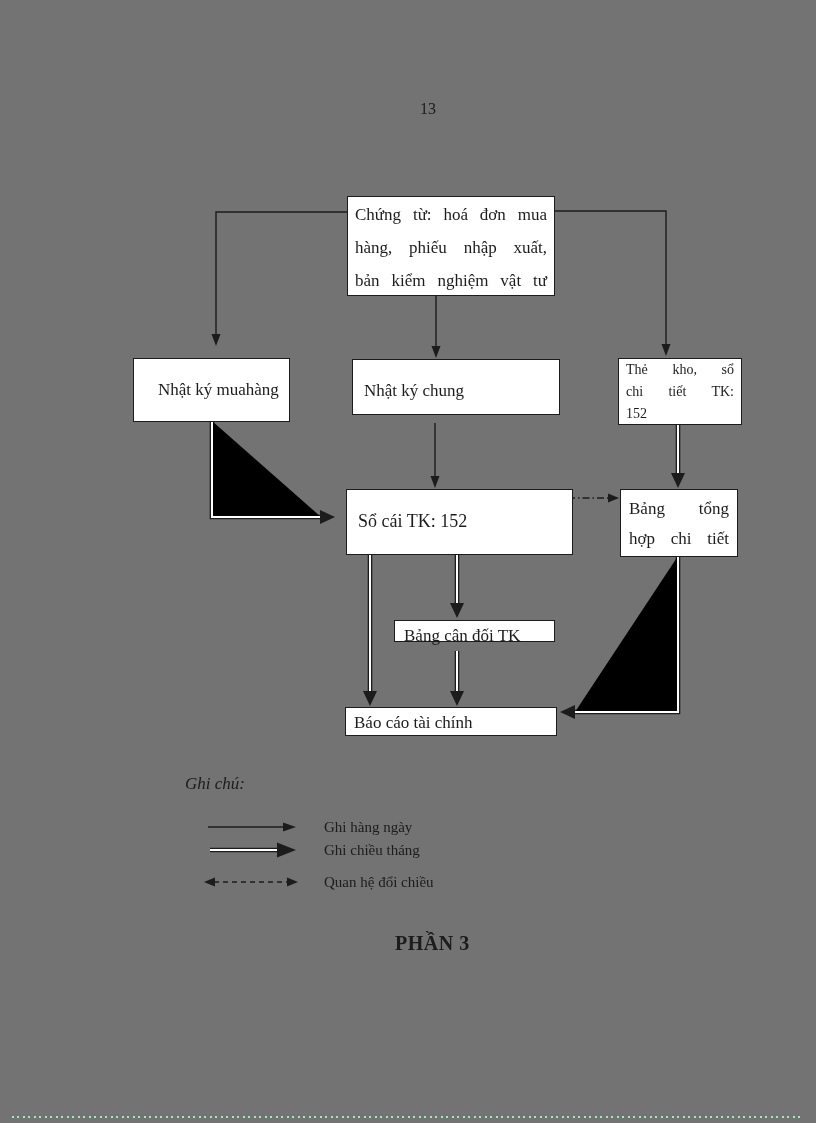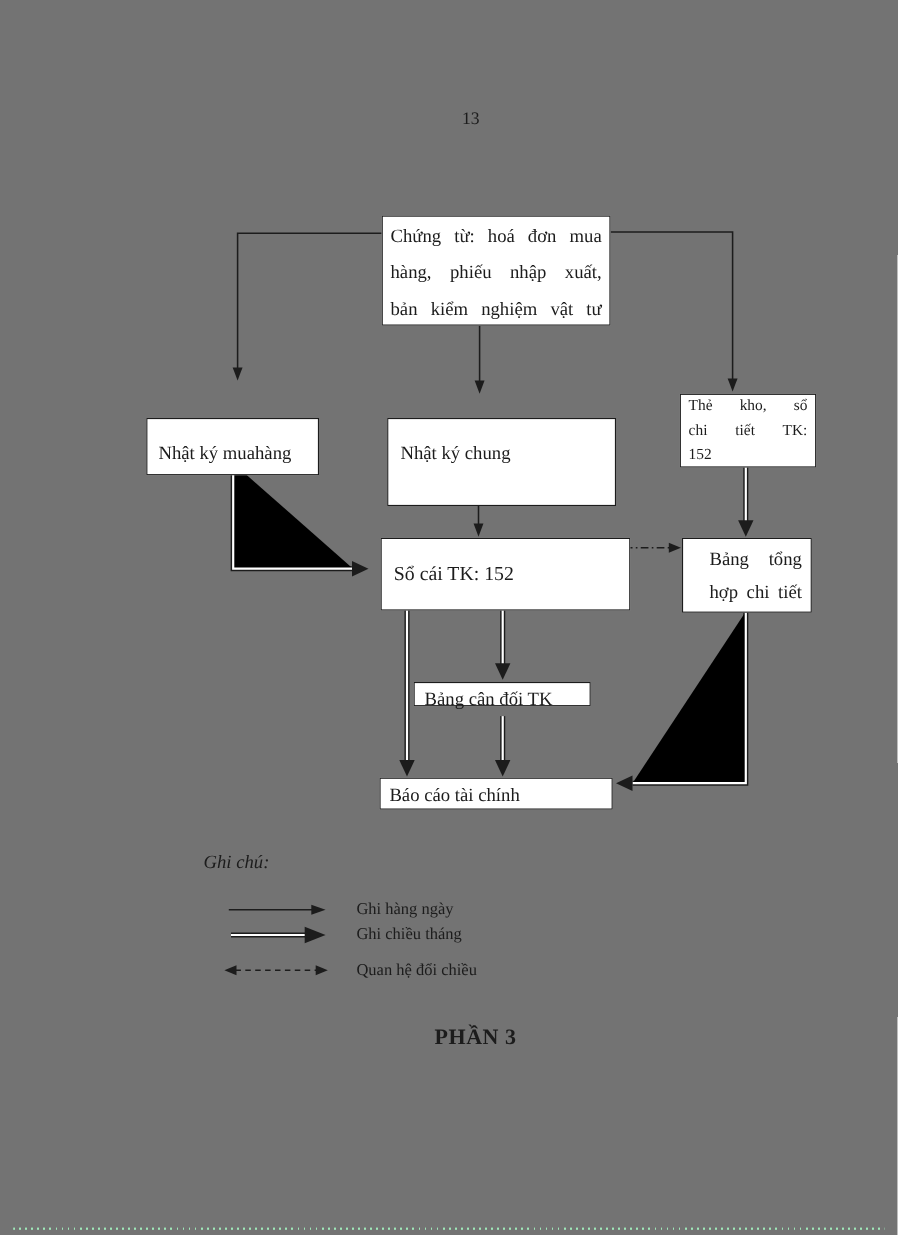--- a/index.html
+++ b/index.html
@@ -8,26 +8,26 @@
     font-family:"Liberation Serif","DejaVu Serif",serif;color:#1c1c1c;overflow:hidden;
   }
   .page-number{position:absolute;left:420px;top:100px;font-size:16px;}
   svg.arrows{position:absolute;left:0;top:0;}
   .fbox{
     position:absolute;box-sizing:border-box;border:1.4px solid #1c1c1c;background:#ffffff;
     font-size:17px;line-height:22px;white-space:pre-line;
   }
   .justify{text-align:justify;text-align-last:justify;}
   .box-chungtu{left:347px;top:196px;width:208px;height:100px;padding:1px 7px 0 7px;line-height:33px;}
-  .box-nkmh{left:133px;top:358px;width:157px;height:52px;padding:20px 4px 0 10px;margin-top:22px;}
-  .box-nkc{left:352px;top:380px;width:208px;height:80px;padding:20px 4px 0 11px;}
+  .box-nkmh{left:133px;top:358px;width:157px;height:64px;padding:20px 4px 0 24px;}
+  .box-nkc{left:352px;top:359px;width:208px;height:56px;padding:20px 4px 0 11px;}
   .box-thekho{left:618px;top:358px;width:124px;height:67px;padding:0 7px;line-height:22px;font-size:14px;}
   .box-socai{left:346px;top:489px;width:227px;height:66px;padding:20px 4px 0 11px;font-size:18px;}
-  .box-bth{left:620px;top:489px;width:118px;height:68px;padding:4px 8px 0 24px;line-height:30px;}
-  .box-bcd{left:376px;top:620px;width:161px;height:16px;padding:4px 4px 16px 9px;}
+  .box-bth{left:620px;top:489px;width:118px;height:68px;padding:4px 8px 0 8px;line-height:30px;}
+  .box-bcd{left:394px;top:620px;width:161px;height:16px;padding:4px 4px 16px 9px;}
   .box-bcao{left:345px;top:707px;width:212px;height:29px;padding:4px 4px 0 8px;}
   .legend-title{position:absolute;left:185px;top:774px;font-size:17px;font-style:italic;}
   .legend-label{position:absolute;left:324px;font-size:15px;line-height:22px;}
   .ll-1{top:816px;} .ll-2{top:839px;} .ll-3{top:871px;}
   .footer-title{position:absolute;left:395px;top:932px;font-size:20px;font-weight:bold;letter-spacing:.5px;}
   .bottom-dots{
     position:absolute;left:12px;top:1116px;width:792px;height:2px;
     background:repeating-linear-gradient(90deg,#9fe9b9 0 1.6px,transparent 1.6px 5.5px);
   }
   .ink{stroke:#1c1c1c;fill:none;}

